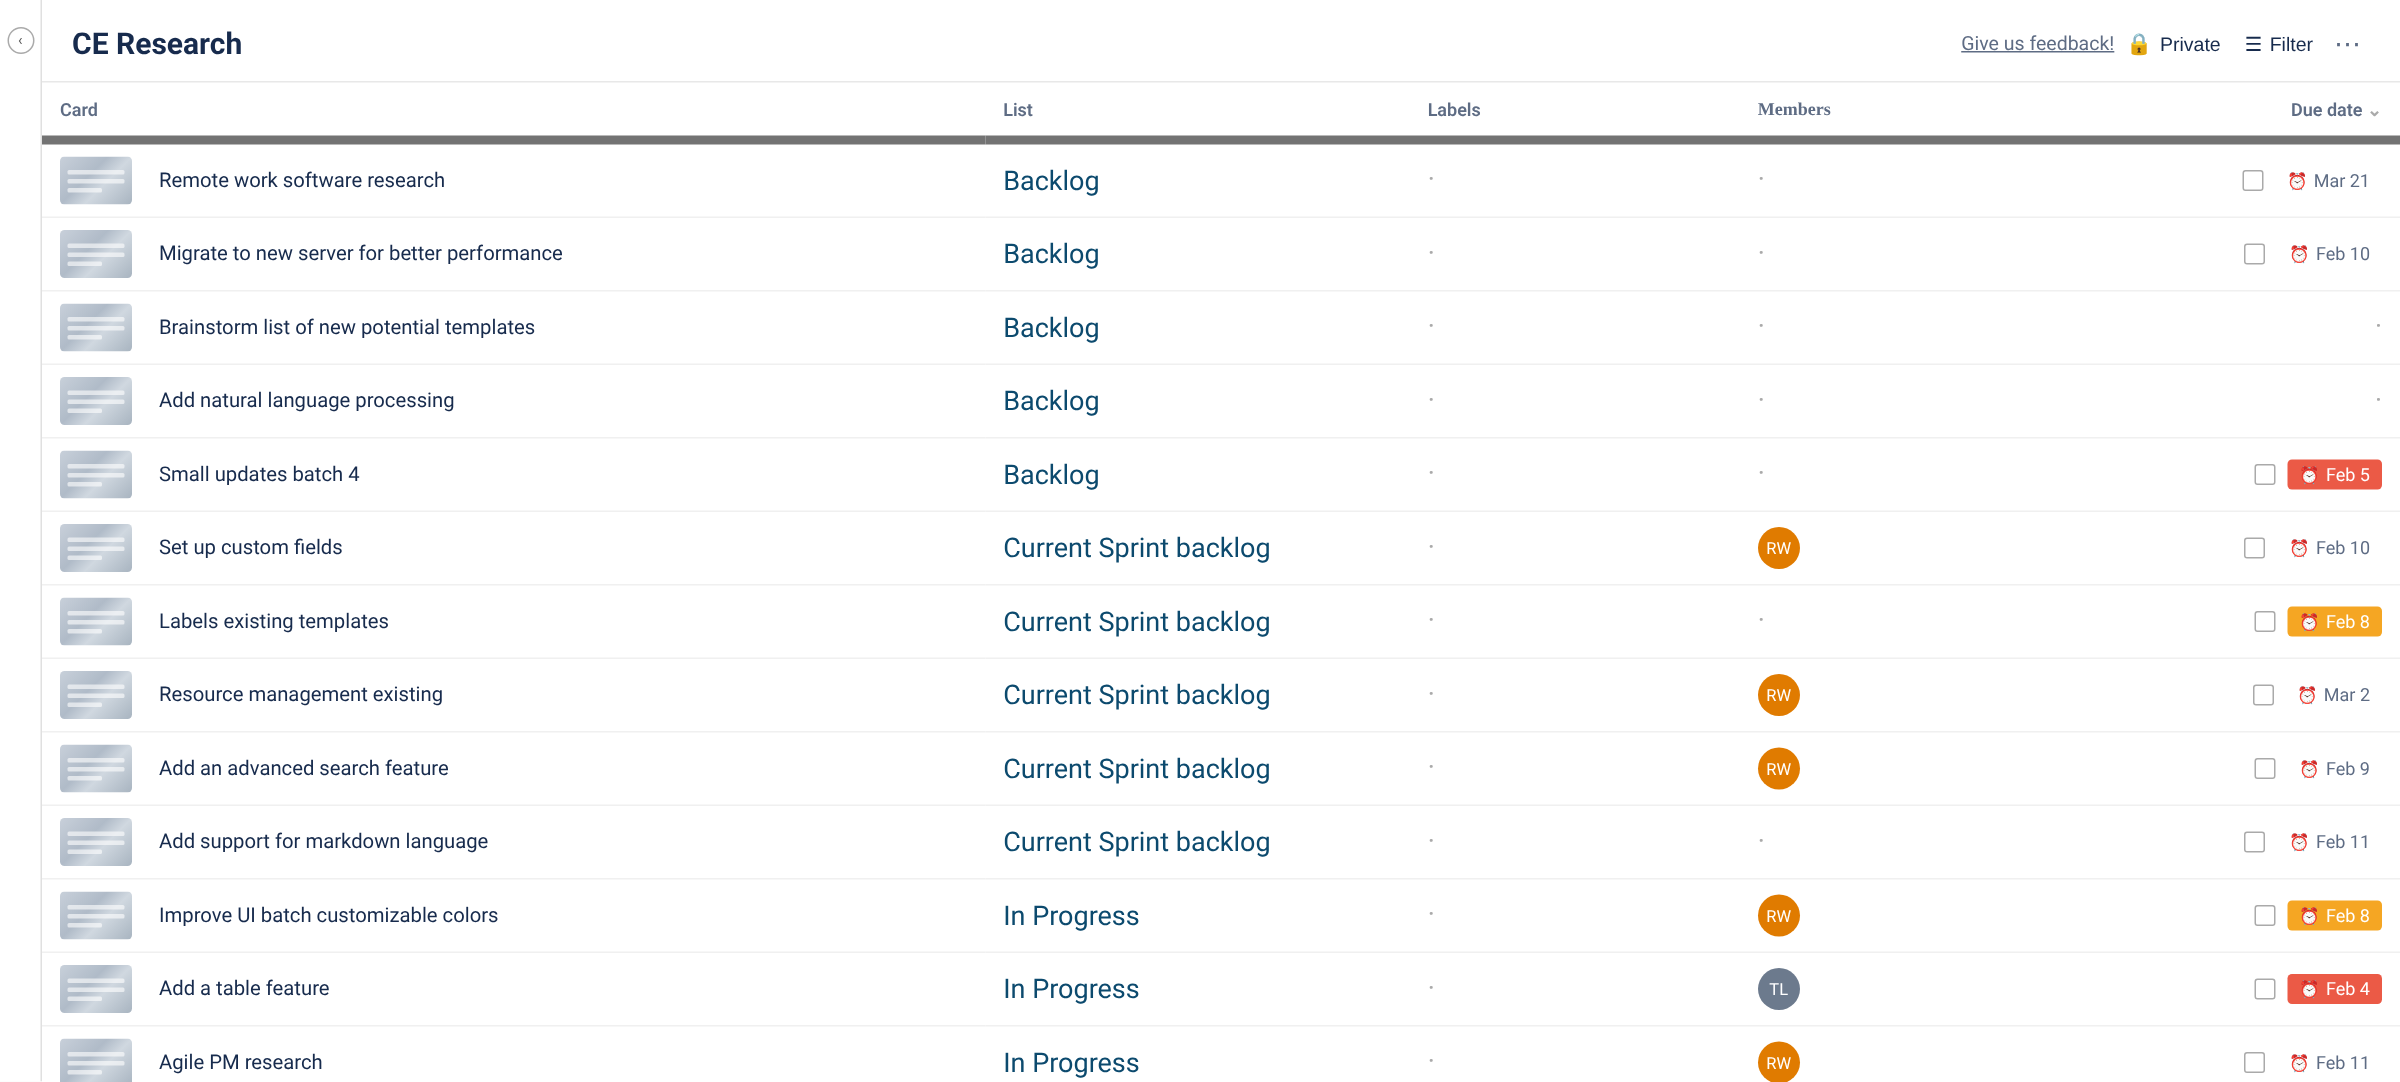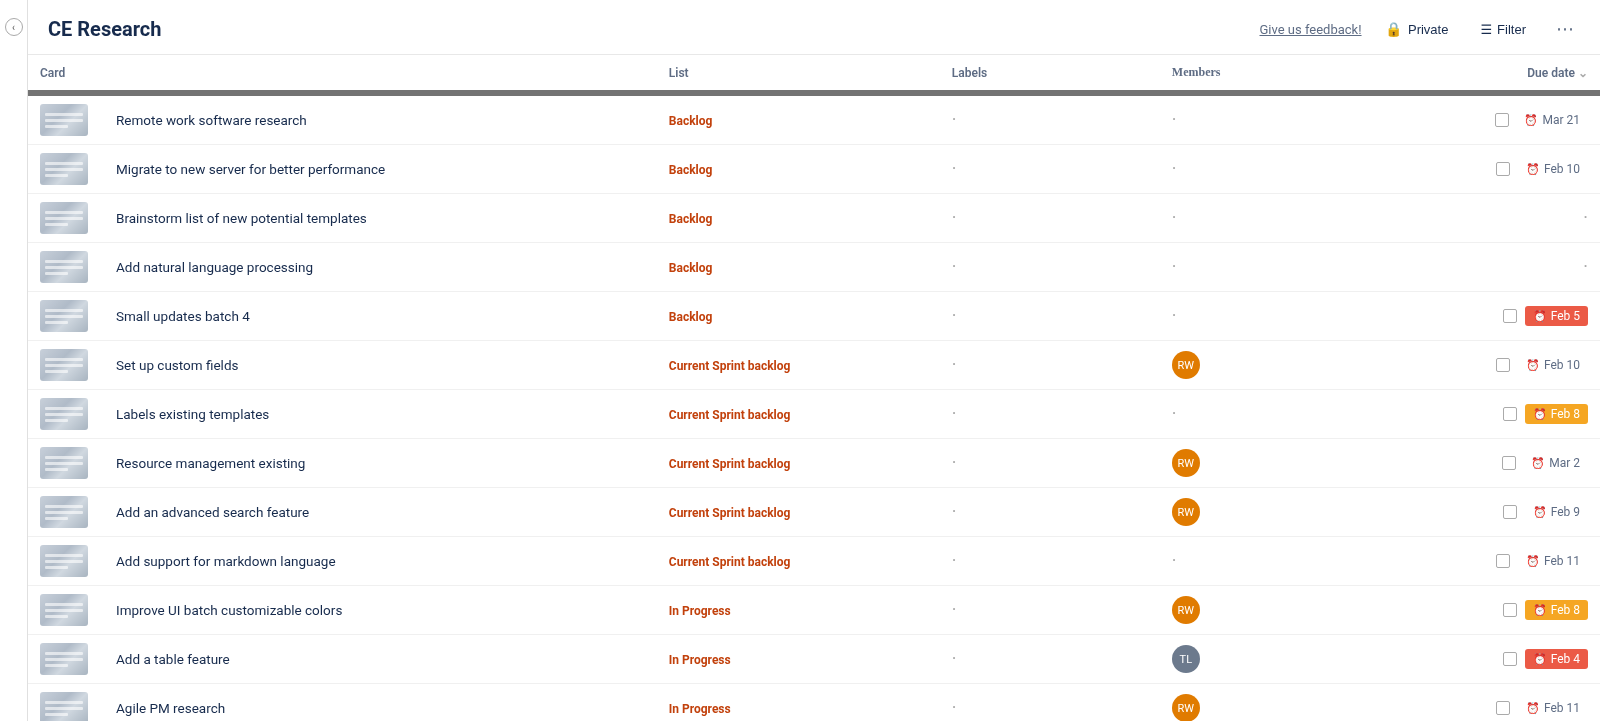--- a/index.html
+++ b/index.html
@@ -52,21 +52,21 @@
       flex-shrink: 0;
     }
     .page-title {
       font-size: 20px;
       font-weight: 700;
       color: #172b4d;
     }
     .header-actions {
       display: flex;
       align-items: center;
-      gap: 16px;
+      gap: 0;
     }
     .feedback-link {
       color: #5e6c84;
       text-decoration: underline;
       font-size: 13px;
       cursor: pointer;
     }
     .private-btn {
       display: flex;
       align-items: center;
@@ -136,21 +136,21 @@
       border-bottom: 1px solid #f0f0f0;
       background: #fff;
     }
     td {
       padding: 8px 12px;
       vertical-align: middle;
     }
     .card-cell {
       display: flex;
       align-items: center;
-      gap: 28px;
+      gap: 18px;
     }
     .card-thumb {
       width: 48px;
       height: 32px;
       background: #dde3e8;
       border-radius: 3px;
       flex-shrink: 0;
       overflow: hidden;
       position: relative;
     }
@@ -170,23 +170,22 @@
       background: rgba(255,255,255,0.6);
       border-radius: 1px;
       margin-bottom: 3px;
     }
     .card-thumb-line:last-child { width: 60%; margin-bottom: 0; }
     .card-name {
       font-size: 13.5px;
       color: #172b4d;
     }
     .list-name {
-      font-size: 12px;
-      color: #c2410c;
-      font-weight: bold;
+      font-size: 18px;
+      color: #0c4a6e;
     }
     .dot {
       color: #aaa;
       font-size: 18px;
       line-height: 1;
     }
     .member-avatar {
       width: 28px;
       height: 28px;
       border-radius: 50%;

